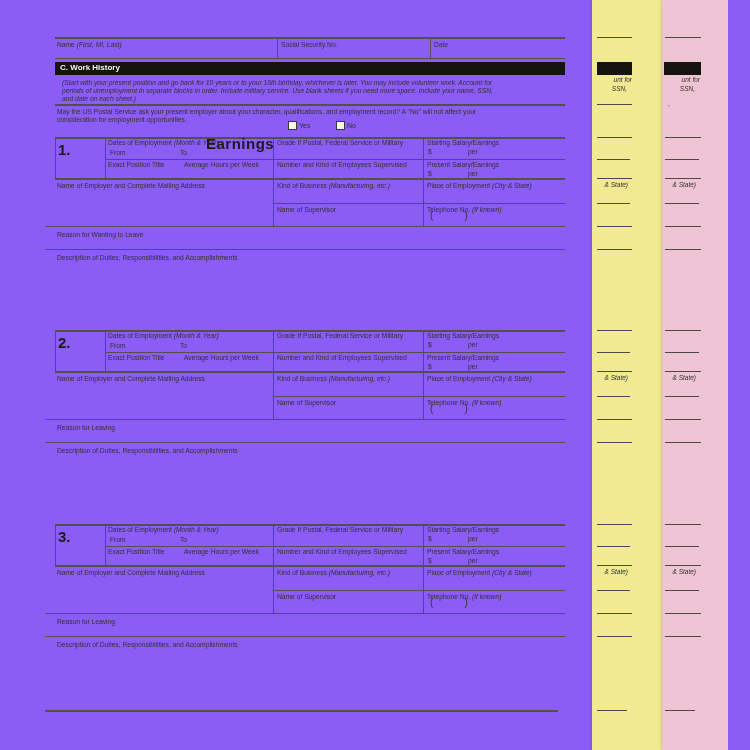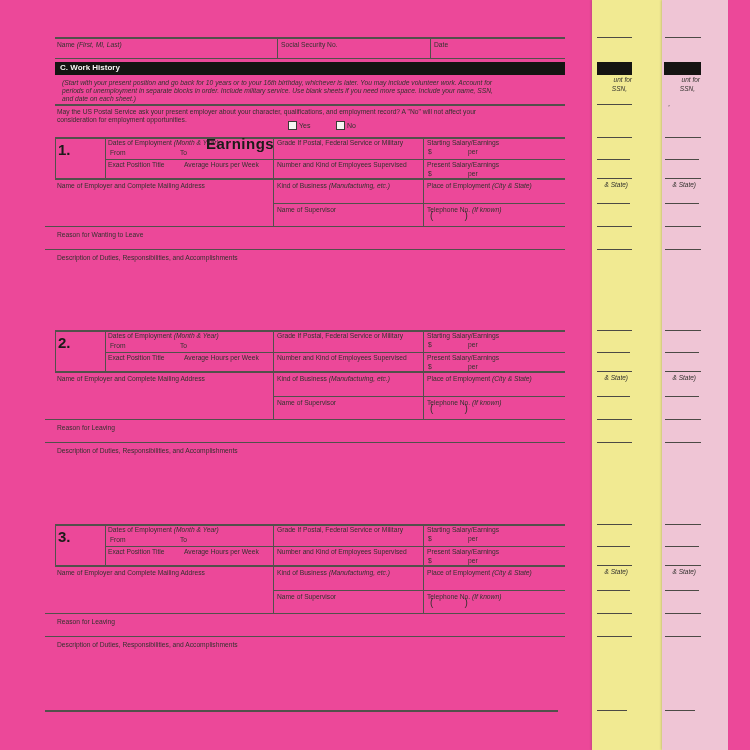--- a/index.html
+++ b/index.html
@@ -1,17 +1,17 @@
 <!DOCTYPE html>
 <html><head>
 <meta charset="utf-8">
 <style>
   html,body{margin:0;padding:0;}
   body{font-family:"Liberation Sans", sans-serif;}
-  .page{position:relative;width:750px;height:750px;background:#ec4899;overflow:hidden;
+  .page{position:relative;width:750px;height:750px;background:#8b5cf6;overflow:hidden;
         color:#33322e;font-size:6.7px;line-height:8px;}
   .hline{position:absolute;height:1px;background:#52504b;}
   .hline.hv{height:2px;}
   .vline{position:absolute;width:1px;background:#52504b;}
   .lbl{position:absolute;white-space:nowrap;}
   .it{font-style:italic;}
   .bar{position:absolute;background:#151412;}
   .bartext{position:absolute;color:#f6f5f2;font-weight:bold;font-size:8px;white-space:nowrap;}
   .bignum{position:absolute;font-weight:bold;font-size:15px;color:#1c1b19;}
   .present{position:absolute;font-weight:bold;font-size:15px;color:#1c1b19;letter-spacing:.5px;}

